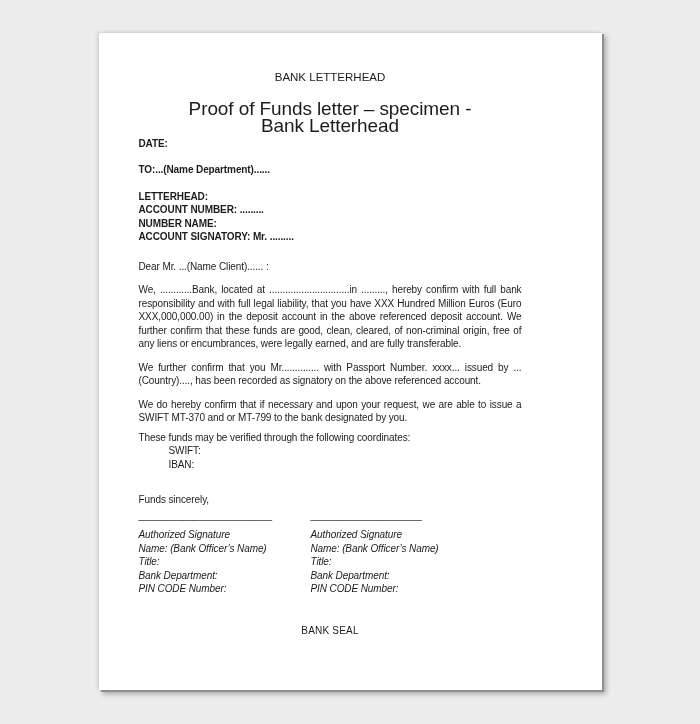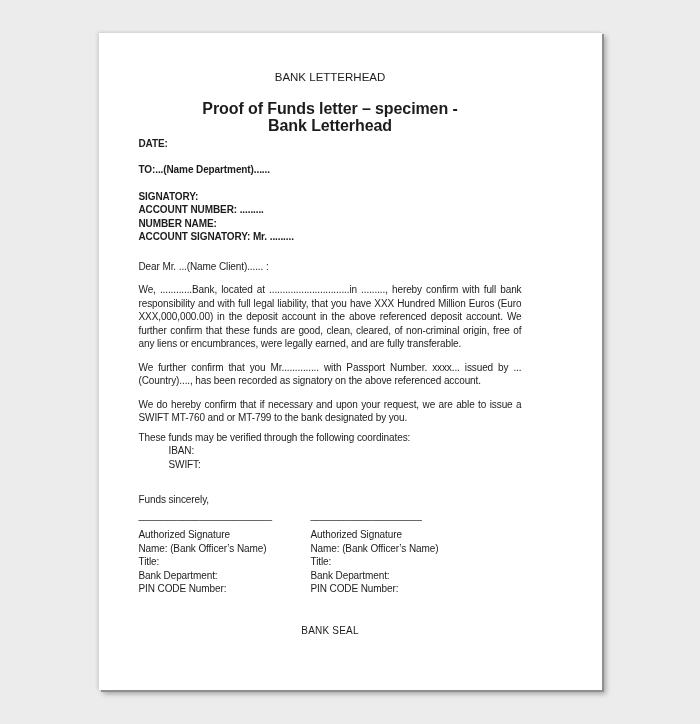--- a/index.html
+++ b/index.html
@@ -36,22 +36,22 @@
     letter-spacing: -0.1px;
   }
   .letterhead {
     text-align: center;
     font-size: 11.5px;
     margin-bottom: 15px;
     letter-spacing: 0;
   }
   .doc-title {
     text-align: center;
-    font-weight: bold;
-    font-size: 16px;
+    font-weight: normal;
+    font-size: 19px;
     line-height: 17px;
     margin-bottom: 3px;
   }
   .meta-line {
     font-weight: bold;
   }
   .gap-13 { margin-top: 13px; }
   .salutation { margin-top: 16px; margin-bottom: 10px; }
   .para {
     text-align: justify;
@@ -64,21 +64,21 @@
   .sig-area { margin-top: 2px; }
   .sig-cols { display: flex; }
   .sig-col-left { width: 172px; flex: 0 0 172px; }
   .sig-col-right { flex: 1 1 auto; }
   .sig-rule {
     display: block;
     white-space: pre;
     letter-spacing: 0;
     color: #2a2a2a;
   }
-  .sig-rows { margin-top: 6px; }
+  .sig-rows { margin-top: 6px; font-style: italic; }
   .sig-rows div { line-height: 13.5px; }
   .seal {
     text-align: center;
     margin-top: 28px;
     letter-spacing: 0.2px;
   }
 </style>
 </head>
 <body>
 
@@ -89,35 +89,35 @@
 
     <div class="doc-title">
       <div>Proof of Funds letter – specimen -</div>
       <div>Bank Letterhead</div>
     </div>
 
     <div class="meta-line">DATE:</div>
     <div class="meta-line gap-13">TO:...(Name Department)......</div>
 
     <div class="gap-13">
-      <div class="meta-line">SIGNATORY:</div>
+      <div class="meta-line">LETTERHEAD:</div>
       <div class="meta-line">ACCOUNT NUMBER: .........</div>
       <div class="meta-line">NUMBER NAME:</div>
       <div class="meta-line">ACCOUNT SIGNATORY: Mr. .........</div>
     </div>
 
     <div class="salutation">Dear Mr. ...(Name Client)...... :</div>
 
     <p class="para">We, ............Bank, located at ..............................in ........., hereby confirm with full bank responsibility and with full legal liability, that you have XXX Hundred Million Euros (Euro XXX,000,000.00) in the deposit account in the above referenced deposit account. We further confirm that these funds are good, clean, cleared, of non-criminal origin, free of any liens or encumbrances, were legally earned, and are fully transferable.</p>
     <p class="para">We further confirm that you Mr.............. with Passport Number. xxxx... issued by ...(Country)...., has been recorded as signatory on the above referenced account.</p>
-    <p class="para para-tight">We do hereby confirm that if necessary and upon your request, we are able to issue a SWIFT MT-760 and or MT-799 to the bank designated by you.</p>
+    <p class="para para-tight">We do hereby confirm that if necessary and upon your request, we are able to issue a SWIFT MT-370 and or MT-799 to the bank designated by you.</p>
 
     <div class="coord-intro">These funds may be verified through the following coordinates:</div>
+    <div class="coord-line">SWIFT:</div>
     <div class="coord-line">IBAN:</div>
-    <div class="coord-line">SWIFT:</div>
 
     <div class="closing">Funds sincerely,</div>
 
     <div class="sig-area sig-cols">
       <div class="sig-col-left">
         <span class="sig-rule">________________________</span>
         <div class="sig-rows">
           <div>Authorized Signature</div>
           <div>Name: (Bank Officer’s Name)</div>
           <div>Title:</div>

